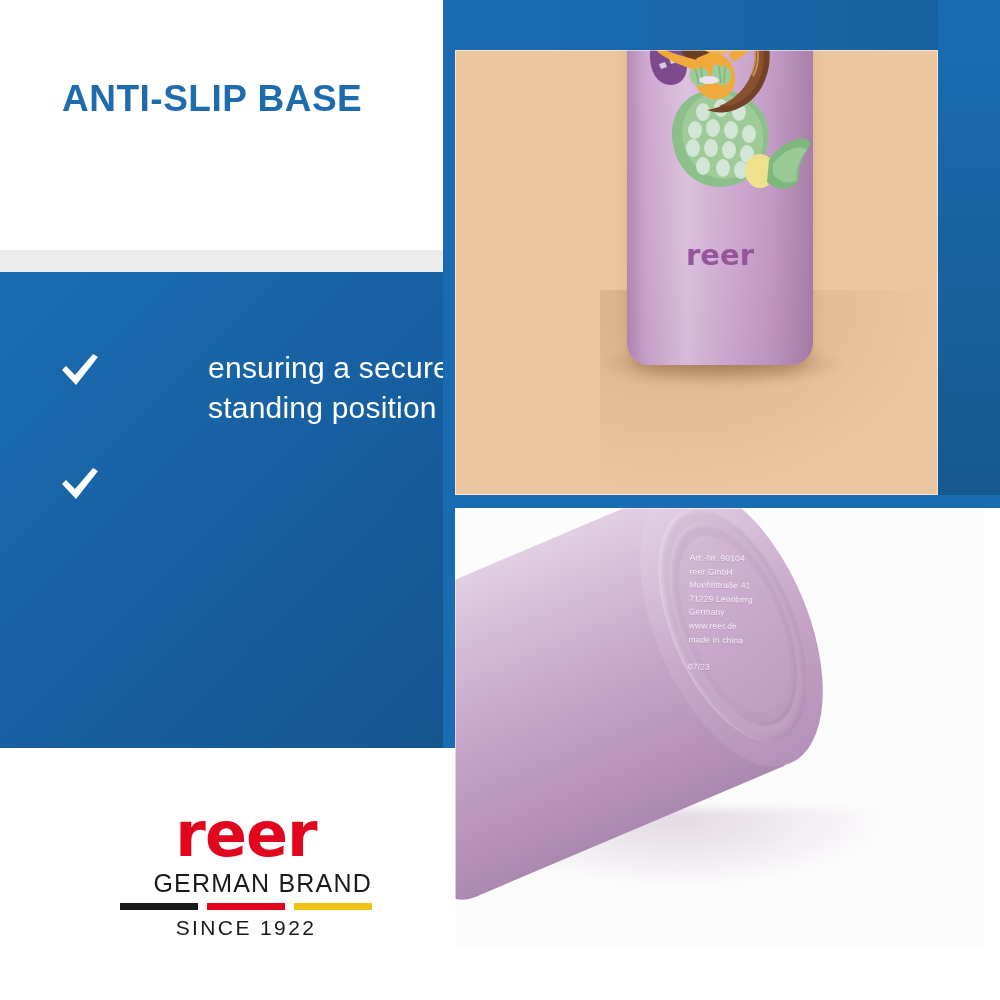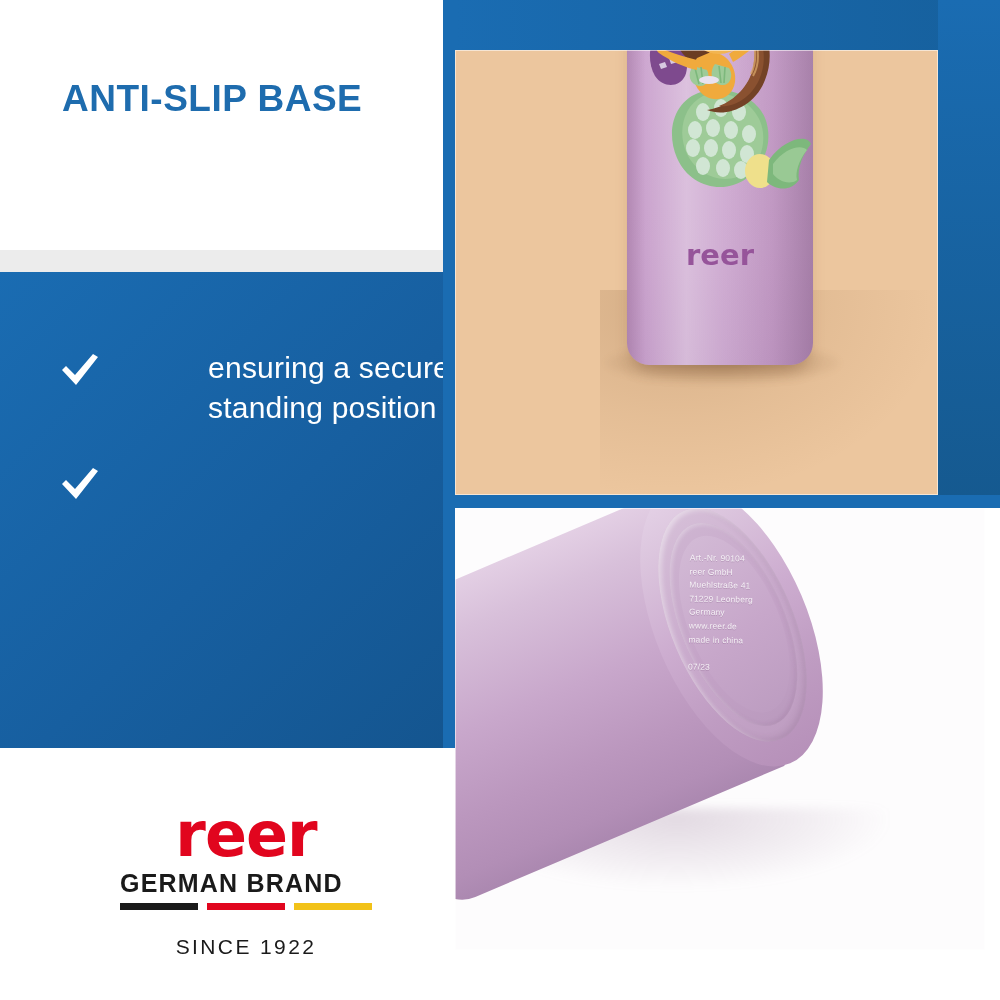--- a/index.html
+++ b/index.html
@@ -91,41 +91,41 @@
     text-align: center;
     font-size: 62px;
     font-weight: bold;
     color: #e1051e;
     letter-spacing: -1px;
     line-height: 0.92;
     font-family: "DejaVu Sans", sans-serif;
   }
   .logo-brand {
     margin-top: 6px;
-    text-align: left;
+    text-align: right;
     font-size: 25px;
-    font-weight: bold;
+    font-weight: normal;
     color: #1a1a1a;
     letter-spacing: 1.2px;
   }
   .flag-bars {
     display: flex;
     gap: 9px;
     margin-top: 5px;
   }
   .flag-bars span {
     flex: 1;
     height: 7px;
     display: block;
   }
   .bar-black { background: #1a1a1a; }
   .bar-red   { background: #e1051e; }
   .bar-gold  { background: #f2c218; }
   .logo-since {
-    margin-top: 25px;
+    margin-top: 6px;
     text-align: center;
     font-size: 21px;
     color: #1a1a1a;
     letter-spacing: 2.4px;
   }
 
   
   .photo {
     position: absolute;
     overflow: hidden;

